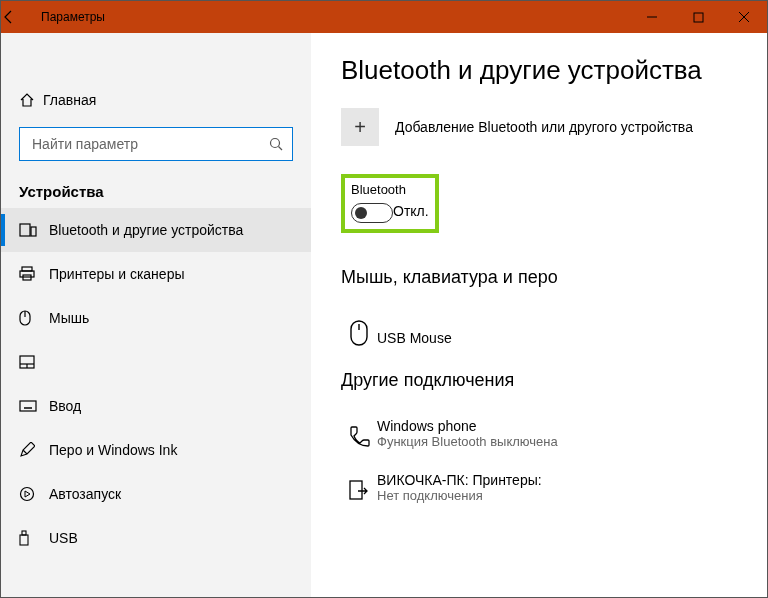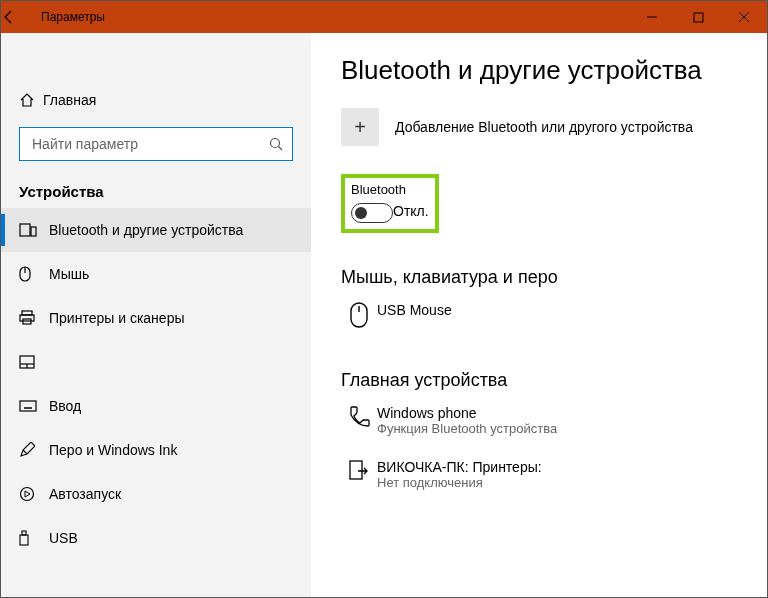--- a/index.html
+++ b/index.html
@@ -29,21 +29,21 @@
   .content { flex: 1; padding: 22px 30px 0 30px; overflow: auto; }
   .page-title { font-size: 26px; font-weight: 400; margin-bottom: 22px; }
   .add-row { display: flex; align-items: center; margin-bottom: 28px; cursor: default; }
   .add-box { width: 38px; height: 38px; background: #e6e6e6; display: flex; align-items: center; justify-content: center; margin-right: 16px; font-size: 20px; color: #333; }
   .bt-section { border: 4px solid #84cc16; padding: 4px 6px 6px 6px; display: inline-block; margin-bottom: 24px; }
   .bt-label { font-size: 13px; margin-bottom: 6px; }
   .bt-row { display: flex; align-items: flex-start; }
   .toggle { width: 42px; height: 20px; border: 1.5px solid #333; border-radius: 10px; position: relative; background: #fff; }
   .toggle::after { content: ""; position: absolute; top: 2.5px; left: 3px; width: 12px; height: 12px; border-radius: 50%; background: #333; }
   .subhead { font-size: 18px; margin: 10px 0 14px 0; }
-  .device-row { display: flex; align-items: flex-start; min-height: 44px; margin-bottom: 10px; cursor: default; }
+  .device-row { display: flex; align-items: flex-end; min-height: 44px; margin-bottom: 10px; cursor: default; }
   .device-row .dicon { width: 36px; display: flex; align-items: center; justify-content: center; }
   .device-text { display: flex; flex-direction: column; }
   .device-sub { color: #666; font-size: 13px; }
   svg { display: block; }
 </style>
 </head>
 <body>
 
 <div class="window">
 
@@ -106,36 +106,36 @@
           <span class="icon">
             <svg width="18" height="14" viewBox="0 0 18 14">
                 <rect x="1" y="1" width="10" height="12" stroke="#000" stroke-width="1.2" fill="none"></rect>
                 <rect x="12" y="4" width="5" height="9" stroke="#000" stroke-width="1.2" fill="none"></rect>
               </svg>
           </span>
           <span>Bluetooth и другие устройства</span>
         </div>
         <div class="nav-item">
           <span class="icon">
+            <svg width="16" height="16" viewBox="0 0 16 16">
+                <rect x="3" y="1" width="10" height="4" stroke="#000" stroke-width="1.2" fill="none"></rect>
+                <rect x="1" y="5" width="14" height="6" stroke="#000" stroke-width="1.2" fill="none"></rect>
+                <rect x="4" y="9" width="8" height="5" stroke="#000" stroke-width="1.2" fill="none"></rect>
+              </svg>
+          </span>
+          <span>Принтеры и сканеры</span>
+        </div>
+        <div class="nav-item">
+          <span class="icon">
             <svg width="12" height="16" viewBox="0 0 12 16">
                 <rect x="1" y="1" width="10" height="14" rx="5" stroke="#000" stroke-width="1.2" fill="none"></rect>
                 <line x1="6" y1="1" x2="6" y2="7" stroke="#000" stroke-width="1.2"></line>
               </svg>
           </span>
           <span>Мышь</span>
-        </div>
-        <div class="nav-item">
-          <span class="icon">
-            <svg width="16" height="16" viewBox="0 0 16 16">
-                <rect x="3" y="1" width="10" height="4" stroke="#000" stroke-width="1.2" fill="none"></rect>
-                <rect x="1" y="5" width="14" height="6" stroke="#000" stroke-width="1.2" fill="none"></rect>
-                <rect x="4" y="9" width="8" height="5" stroke="#000" stroke-width="1.2" fill="none"></rect>
-              </svg>
-          </span>
-          <span>Принтеры и сканеры</span>
         </div>
         <div class="nav-item">
           <span class="icon">
             <svg width="16" height="14" viewBox="0 0 16 14">
                 <rect x="1" y="1" width="14" height="12" stroke="#000" stroke-width="1.2" fill="none"></rect>
                 <line x1="1" y1="9" x2="15" y2="9" stroke="#000" stroke-width="1.2"></line>
                 <line x1="8" y1="9" x2="8" y2="13" stroke="#000" stroke-width="1.2"></line>
               </svg>
           </span>
         </div>
@@ -203,31 +203,31 @@
           <svg width="18" height="26" viewBox="0 0 18 26">
               <rect x="1" y="1" width="16" height="24" rx="8" stroke="#000" stroke-width="1.4" fill="none"></rect>
               <line x1="9" y1="4" x2="9" y2="10" stroke="#000" stroke-width="1.4"></line>
             </svg>
         </span>
         <div class="device-text">
           <span>USB Mouse</span>
         </div>
       </div>
 
-      <div class="subhead" style="margin-top:24px;">Главная устройства</div>
+      <div class="subhead" style="margin-top:24px;">Другие подключения</div>
 
       <div class="device-row">
         <span class="dicon">
           <svg width="24" height="24" viewBox="0 0 24 24">
               <path d="M4 3 Q4 2 5 2 L9 2 Q10 2 10 3 L10 7 Q10 8 9 9 L7 11 Q9 16 13 18 L15 16 Q16 15 17 15 L21 15 Q22 15 22 16 L22 20 Q22 21 21 21 Q10 21 4 10 Q4 4 4 3 Z" stroke="#000" stroke-width="1.3" fill="none"></path>
             </svg>
         </span>
         <div class="device-text">
           <span>Windows phone</span>
-          <span class="device-sub">Функция Bluetooth устройства</span>
+          <span class="device-sub">Функция Bluetooth выключена</span>
         </div>
       </div>
 
       <div class="device-row">
         <span class="dicon">
           <svg width="24" height="24" viewBox="0 0 24 24">
               <rect x="3" y="2" width="12" height="18" stroke="#000" stroke-width="1.3" fill="none"></rect>
               <path d="M11 12 L20 12 M17 9 L20 12 L17 15" stroke="#000" stroke-width="1.3" fill="none"></path>
             </svg>
         </span>

